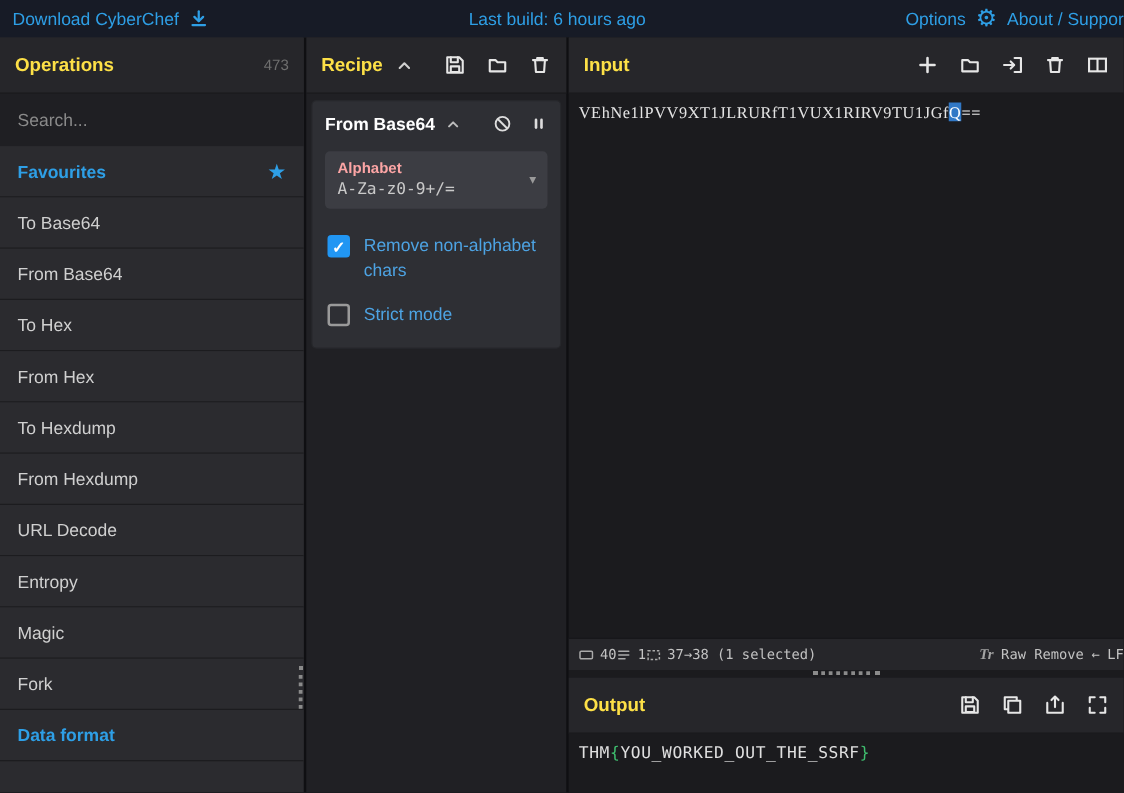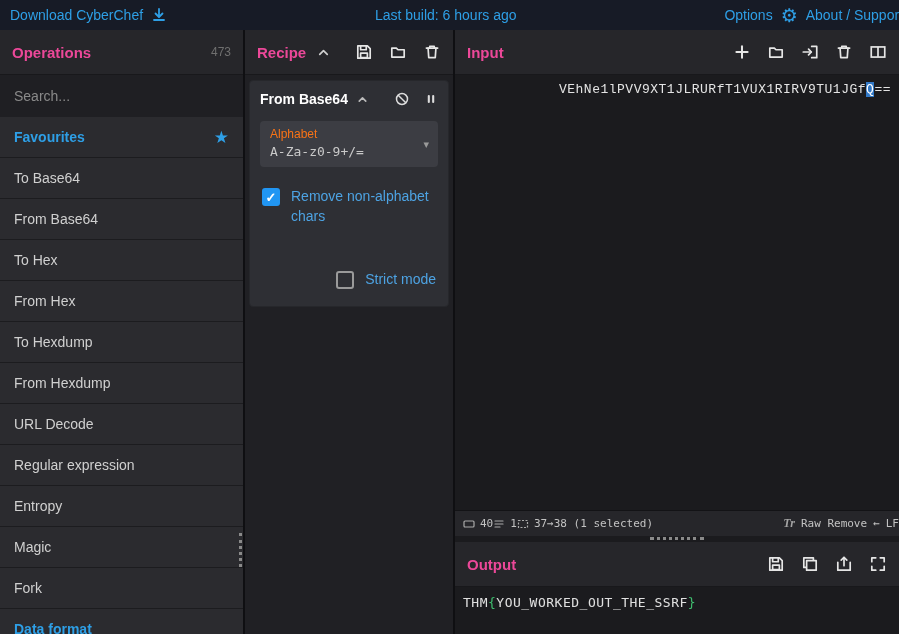--- a/index.html
+++ b/index.html
@@ -13,21 +13,21 @@
   .tb-group { display:flex; align-items:center; gap:8px; white-space:nowrap; }
   .tb-right { margin-right:-14px; }
   .tb-link { color:#2e9fe6; text-decoration:none; cursor:pointer; }
   .gear-glyph { font-size:19px; line-height:1; color:#2e9fe6; cursor:pointer; }
 
   .main { flex:1; display:grid; grid-template-columns:245px 210px 1fr; min-height:0; }
 
   
   .panel-header { height:45px; flex:0 0 45px; display:flex; align-items:center; gap:10px;
                   padding:0 12px; background:#26262a; border-bottom:1px solid #18181b; }
-  .ph-title { font-size:15px; font-weight:bold; color:#ec4899; }
+  .ph-title { font-size:15px; font-weight:bold; color:#fde047; }
 
   
   .col-ops { background:#2b2b2f; border-right:2px solid #0f0f12; overflow:hidden;
              position:relative; display:flex; flex-direction:column; }
   .ops-count { margin-left:auto; color:#6f6f6f; font-size:12px; }
   .search { height:42px; flex:0 0 42px; width:100%; border:none; outline:none; background:#1f1f23;
             color:#fde047; padding:0 14px; font-size:14px; font-family:"Liberation Sans",sans-serif; }
   .search::placeholder { color:#8a8a8a; }
   .fav-row { height:41px; flex:0 0 41px; display:flex; align-items:center; justify-content:space-between;
              padding:0 14px; background:#2b2b2f; border-bottom:1px solid #1c1c1f; cursor:pointer; }
@@ -46,37 +46,37 @@
   .icon-btn { display:inline-flex; align-items:center; justify-content:center; cursor:pointer; }
   svg.ic { display:block; }
 
   .operation { margin:5px 4px; background:#2e2f34; border:1px solid #26272b; border-radius:4px;
                padding-bottom:16px; }
   .op-head { display:flex; align-items:center; gap:8px; padding:10px 10px 4px; color:#ffffff;
              font-weight:bold; font-size:14px; cursor:grab; }
   .op-head-icons { margin-left:auto; display:flex; align-items:center; gap:14px; }
   .arg-field { margin:10px 10px 4px; background:#3c3d43; border-radius:4px; padding:6px 22px 8px 10px;
                position:relative; cursor:pointer; }
-  .arg-label { color:#f97316; font-size:12px; }
+  .arg-label { color:#fca5a5; font-size:12px;font-weight:bold; }
   .arg-value { font-family:"DejaVu Sans Mono", monospace; font-size:13px; color:#c9c9c9; margin-top:3px; }
   .caret { position:absolute; right:9px; top:50%; transform:translateY(-50%); color:#9a9a9a; font-size:11px; }
   .cb-row { display:flex; align-items:flex-start; gap:11px; margin:20px 12px 0; cursor:pointer; }
-  .cb-row + .cb-row { margin-top:44px;justify-content:flex-end; }
+  .cb-row + .cb-row { margin-top:16px; }
   .cb { width:18px; height:18px; border-radius:3px; flex:0 0 auto; display:flex; align-items:center;
         justify-content:center; margin-top:1px; }
   .cb.checked { background:#2196f3; color:#ffffff; font-size:13px; font-weight:bold; }
   .cb.unchecked { border:2px solid #9a9a9a; background:transparent; }
   .cb-label { color:#4da3e3; font-size:14px; line-height:1.4; }
 
   
   .col-io { display:flex; flex-direction:column; background:#1b1b1e; min-width:0; }
   .io-icons { margin-left:auto; display:flex; align-items:center; gap:16px; }
-  .input-content { height:435px; flex:0 0 435px; padding:7px 8px; font-family:Liberation Mono, monospace;
+  .input-content { height:435px; flex:0 0 435px; padding:7px 8px; font-family:Liberation Serif, serif;
                    font-size:13px; letter-spacing:0.5px; color:#e4e4e4; white-space:pre-wrap;
-                   word-break:break-all; cursor:text; overflow:hidden;text-align:right; }
+                   word-break:break-all; cursor:text; overflow:hidden; }
   .sel { background:#3178c6; color:#ffffff; }
   .status-bar { height:26px; flex:0 0 26px; background:#26262a; border-top:1px solid #131316;
                 display:flex; align-items:center; padding:0 8px; 
                 font-family:"DejaVu Sans Mono", monospace; font-size:11px; color:#c2c2c2;
                 white-space:nowrap; overflow:hidden; }
   .sb-group { display:flex; align-items:center; gap:5px; }
   .sb-right { margin-left:auto; display:flex; align-items:center; gap:6px; margin-right:-8px; }
   .tr-glyph { font-family:"Liberation Serif", serif; font-style:italic; font-weight:bold; font-size:12px; color:#a3a3a3; }
   .split-strip { height:6px; flex:0 0 6px; background:#1b1b1e; position:relative; cursor:row-resize; }
   .split-dots { width:54px; border-top:3px dotted #8a8a8a; position:absolute; left:50%;
@@ -123,21 +123,20 @@
         <span class="fav-label">Favourites</span>
         <span class="star">★</span>
       </div>
       <div class="op-item">To Base64</div>
       <div class="op-item">From Base64</div>
       <div class="op-item">To Hex</div>
       <div class="op-item">From Hex</div>
       <div class="op-item">To Hexdump</div>
       <div class="op-item">From Hexdump</div>
       <div class="op-item">URL Decode</div>
-      <div class="op-item">Regular expression</div>
       <div class="op-item">Entropy</div>
       <div class="op-item">Magic</div>
       <div class="op-item">Fork</div>
       <div class="op-item category">Data format</div>
       <div class="col-handle"></div>
     </section>
 
     <section class="col-recipe">
       <div class="panel-header">
         <span class="ph-title">Recipe</span>

